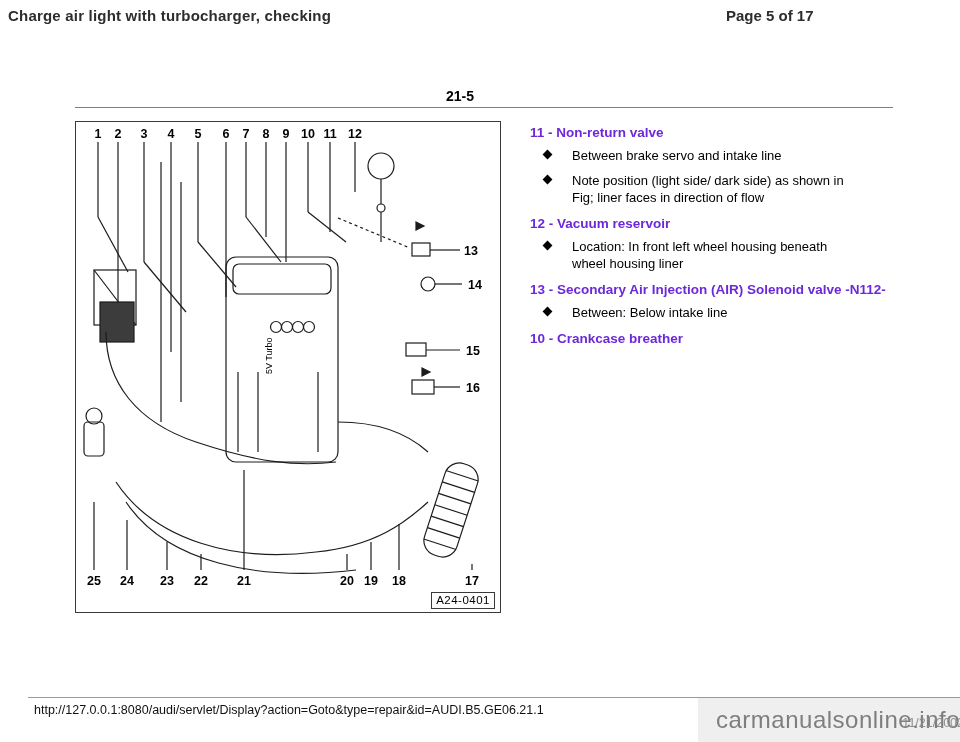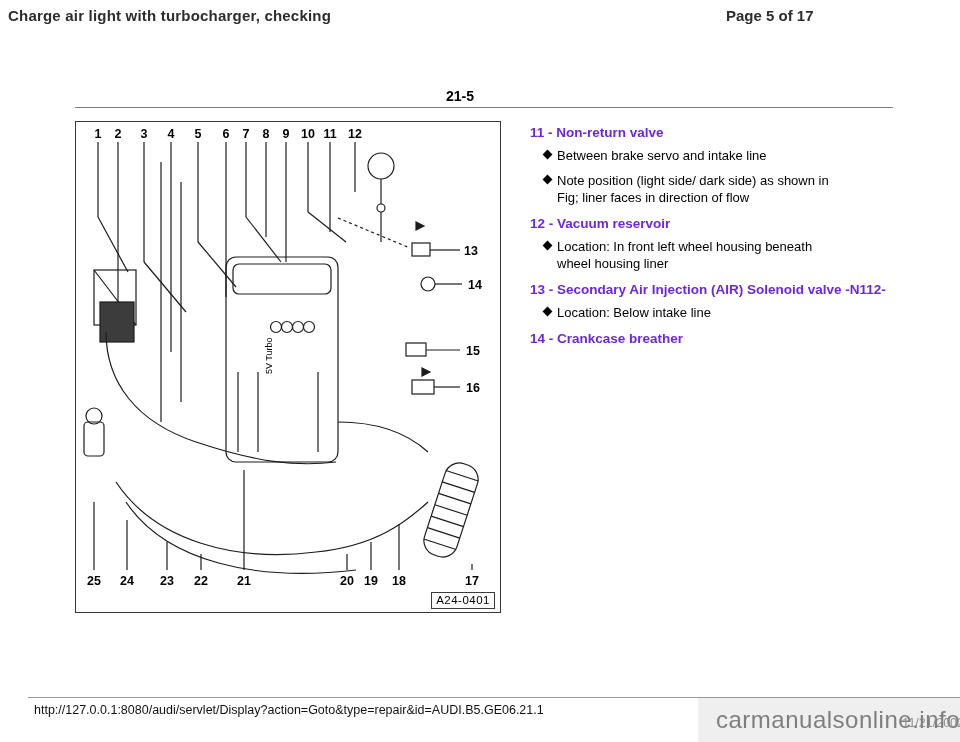--- a/index.html
+++ b/index.html
@@ -24,21 +24,21 @@
   .diagram { position:absolute; left:75px; top:121px; width:426px; height:492px; border:1px solid #3a3a3a; background:#fff; }
   .diagram svg { display:block; }
   .fig-id { position:absolute; right:5px; bottom:3px; border:1px solid #3a3a3a; background:#fff;
             font-size:11.5px; line-height:15px; padding:0 4px; letter-spacing:.5px; }
 
   
   .legend { position:absolute; left:530px; top:124px; width:385px; }
   .legend-item { margin-bottom:9px; }
   .legend-heading { font-weight:bold; font-size:13.5px; line-height:18px;
                     padding-left:30px; text-indent:-30px; margin:0 0 5px 0; color:#6d28d9; }
-  .bullet { display:flex; gap:6px; padding-left:14px; margin:3px 0 8px 0; }
+  .bullet { display:flex; gap:21px; padding-left:14px; margin:3px 0 8px 0; }
   .diamond { width:7px; height:7px; background:#000; transform:rotate(45deg); margin-top:4px; flex:0 0 7px; }
   .bullet-text { font-size:13px; line-height:17px; max-width:292px; color:#000; }
 
   
   .footer { position:absolute; left:0; bottom:0; width:960px; height:45px; border-top:1px solid #9a9a9a; background:#fff;margin-left:28px; }
   .url { position:absolute; left:6px; top:5px; font-size:12.5px; color:#111; white-space:nowrap; }
   .date { position:absolute; right:24px; top:18px; font-size:12.5px; color:#8d8d8d; z-index:3; }
   .watermark { position:absolute; right:0; bottom:0; z-index:2;
                font-size:24px; color:#7e7e7e; background:#efefef;
                padding:8px 28px 8px 18px; letter-spacing:.5px; }
@@ -192,26 +192,26 @@
     <div class="bullet">
       <span class="diamond"></span>
       <span class="bullet-text">Location: In front left wheel housing beneath wheel housing liner</span>
     </div>
   </div>
 
   <div class="legend-item">
     <p class="legend-heading">13 - Secondary Air Injection (AIR) Solenoid valve -N112-</p>
     <div class="bullet">
       <span class="diamond"></span>
-      <span class="bullet-text">Location: Below intake line</span>
-    </div>
-  </div>
-
-  <div class="legend-item">
-    <p class="legend-heading">14 - Crankcase breather</p>
+      <span class="bullet-text">Between: Below intake line</span>
+    </div>
+  </div>
+
+  <div class="legend-item">
+    <p class="legend-heading">10 - Crankcase breather</p>
   </div>
 </div>
 
 <div class="footer">
   <span class="url">http://127.0.0.1:8080/audi/servlet/Display?action=Goto&amp;type=repair&amp;id=AUDI.B5.GE06.21.1</span>
   <span class="date">11/21/2002</span>
   <div class="watermark">carmanualsonline.info</div>
 </div>
 
 </body></html>

